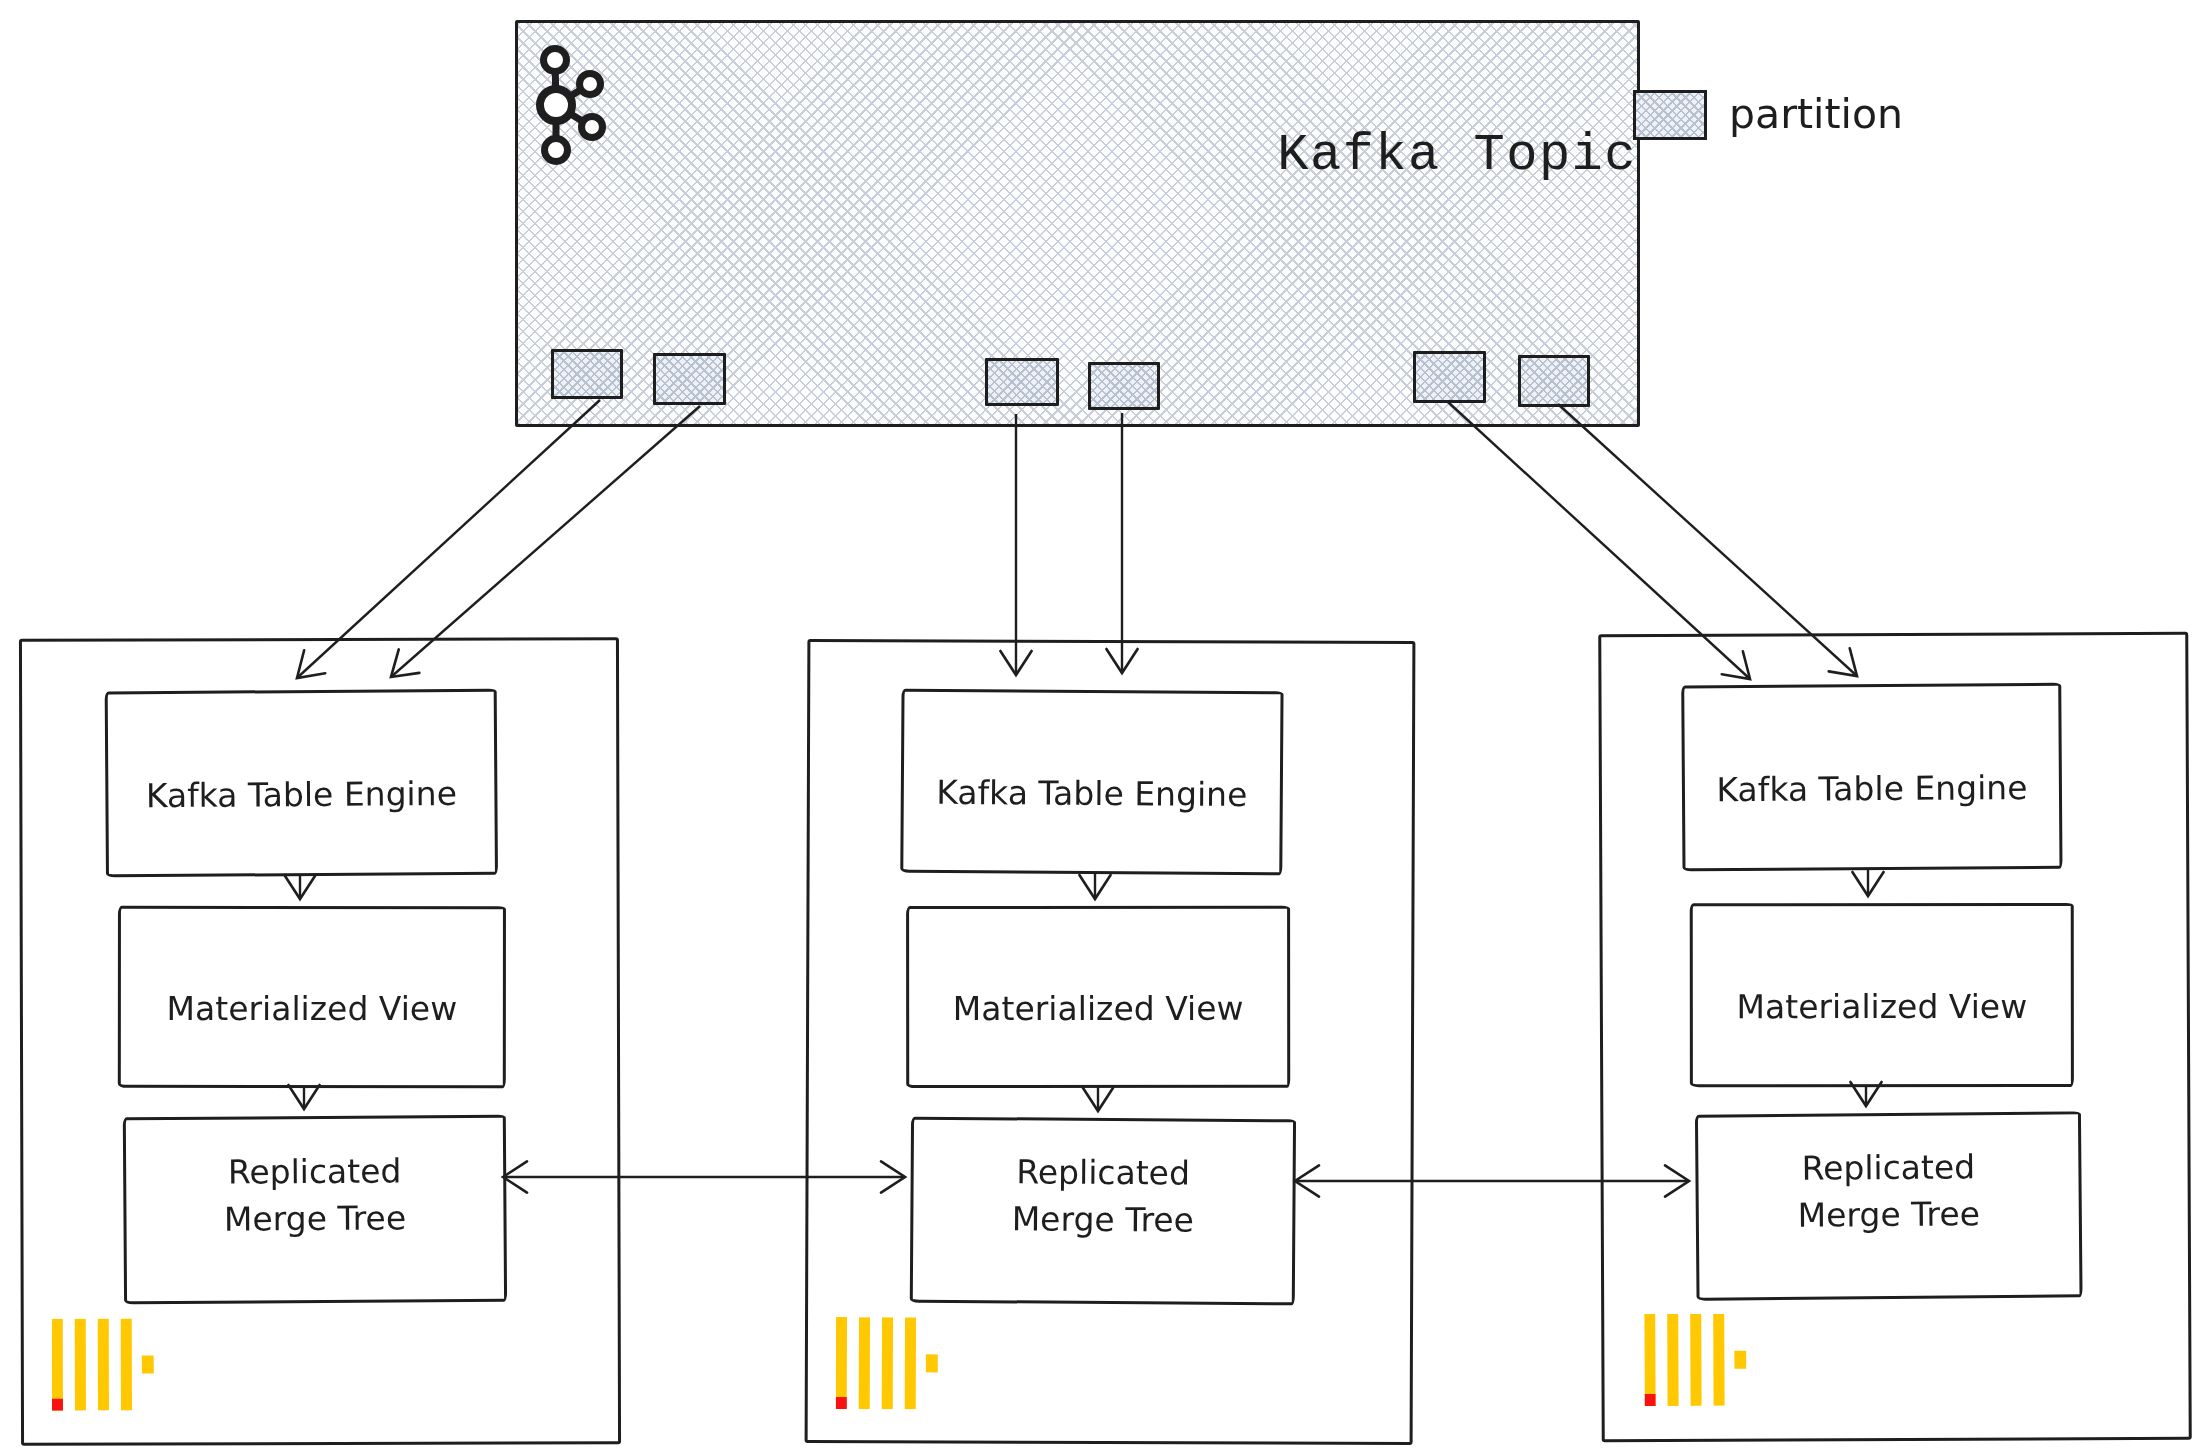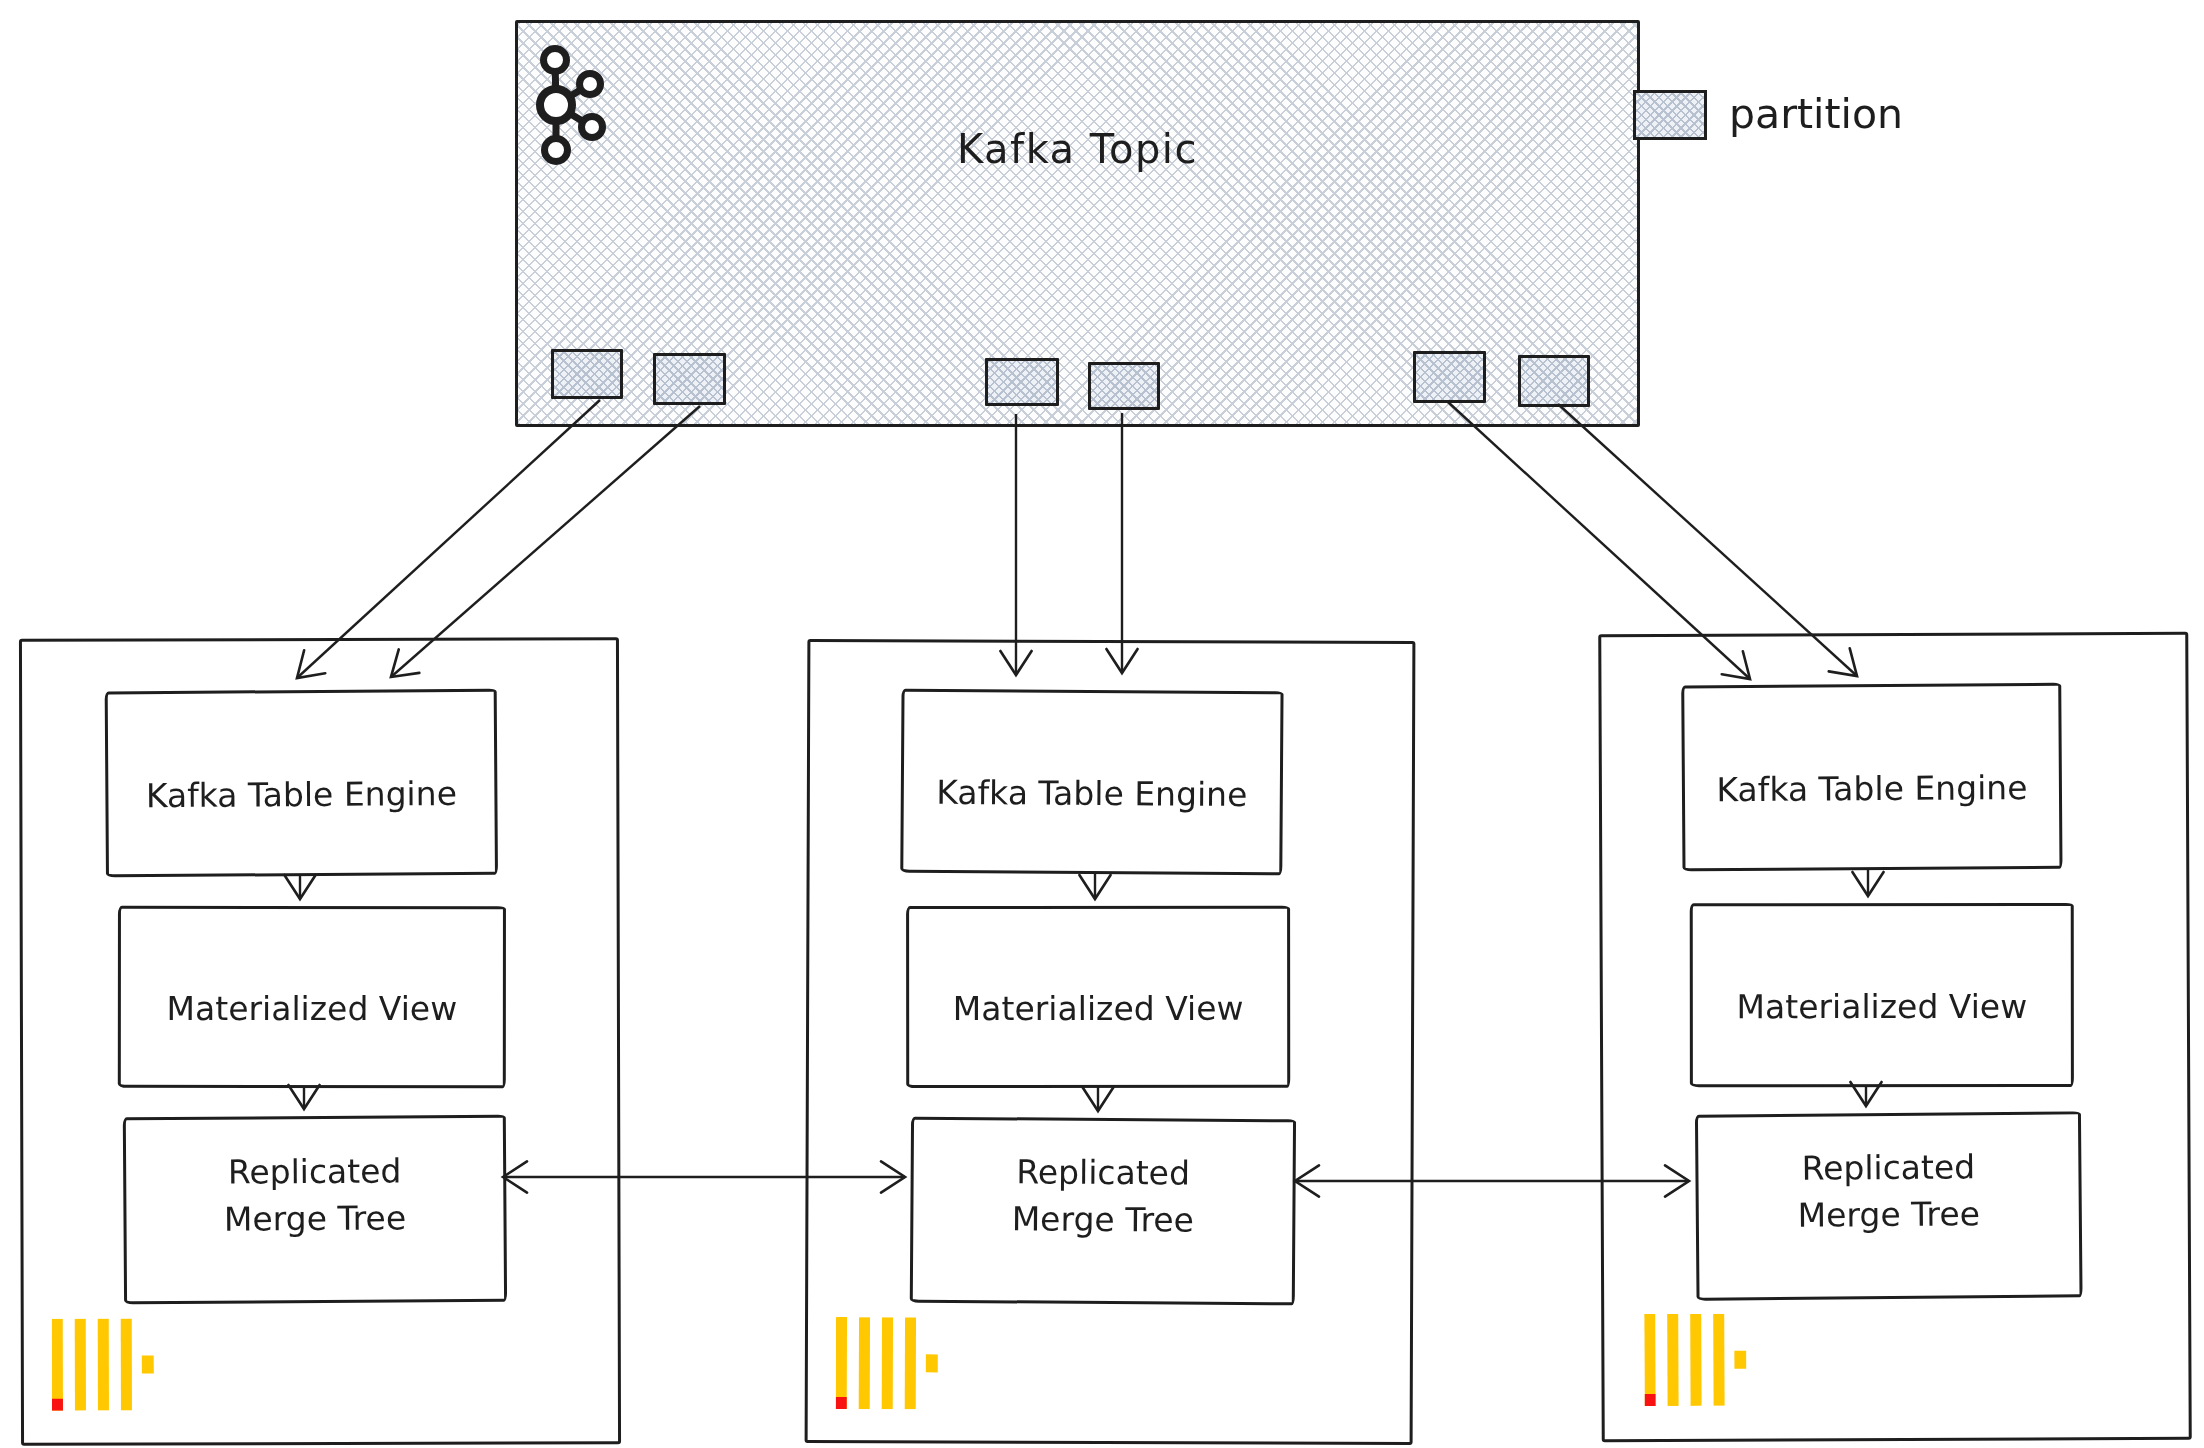--- a/index.html
+++ b/index.html
@@ -23,21 +23,21 @@
   .abs{position:absolute;box-sizing:border-box;}
   .sketch{
     border:3px solid #1e1e1e;
     border-radius:4px 8px 3px 9px / 8px 3px 9px 4px;
   }
   .sk1{transform:rotate(-0.25deg);}
   .sk2{transform:rotate(0.2deg);}
   .sk3{transform:rotate(-0.15deg);}
 
   .kafka-box{left:515px;top:20px;width:1125px;height:407px;border:3px solid #1e1e1e;border-radius:2px;}
-  .kafka-title{left:0;top:103px;width:100%;text-align:center;font-size:40px;letter-spacing:1.5px;}
+  .kafka-title{left:0;top:103px;width:100%;text-align:right;font-size:52px;letter-spacing:1.5px;font-family:Liberation Mono, monospace;}
   .kafka-logo{left:17px;top:20px;}
   .partition{border:3px solid #1e1e1e;border-radius:1px;}
   .p1{left:33px;top:326px;width:72px;height:50px;}
   .p2{left:135px;top:330px;width:73px;height:52px;}
   .p3{left:467px;top:335px;width:74px;height:48px;}
   .p4{left:570px;top:339px;width:72px;height:48px;}
   .p5{left:895px;top:328px;width:73px;height:52px;}
   .p6{left:1000px;top:332px;width:72px;height:52px;}
 
   .legend{left:1633px;top:90px;height:62px;display:flex;align-items:flex-start;}

